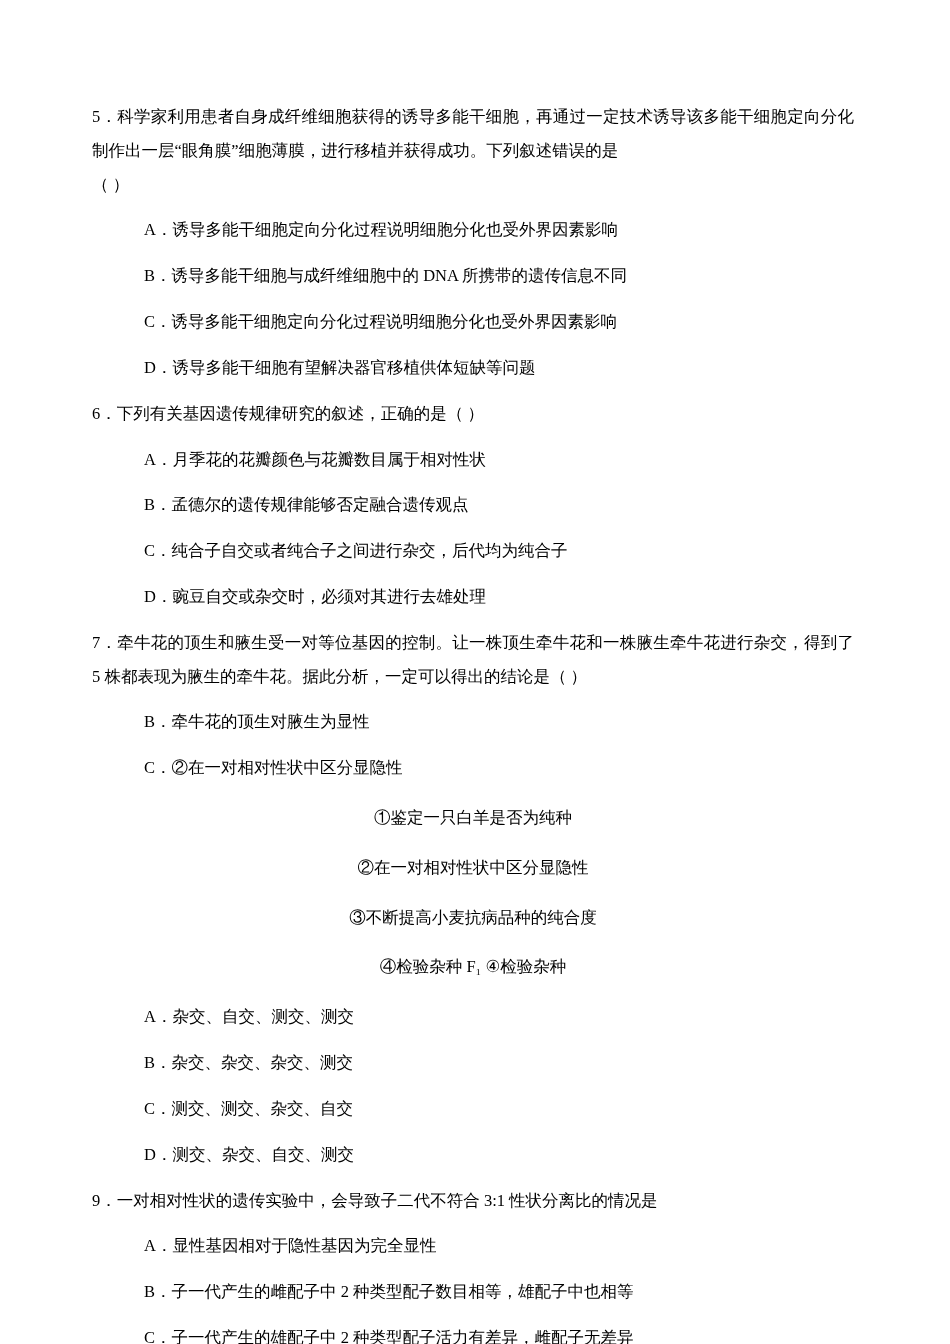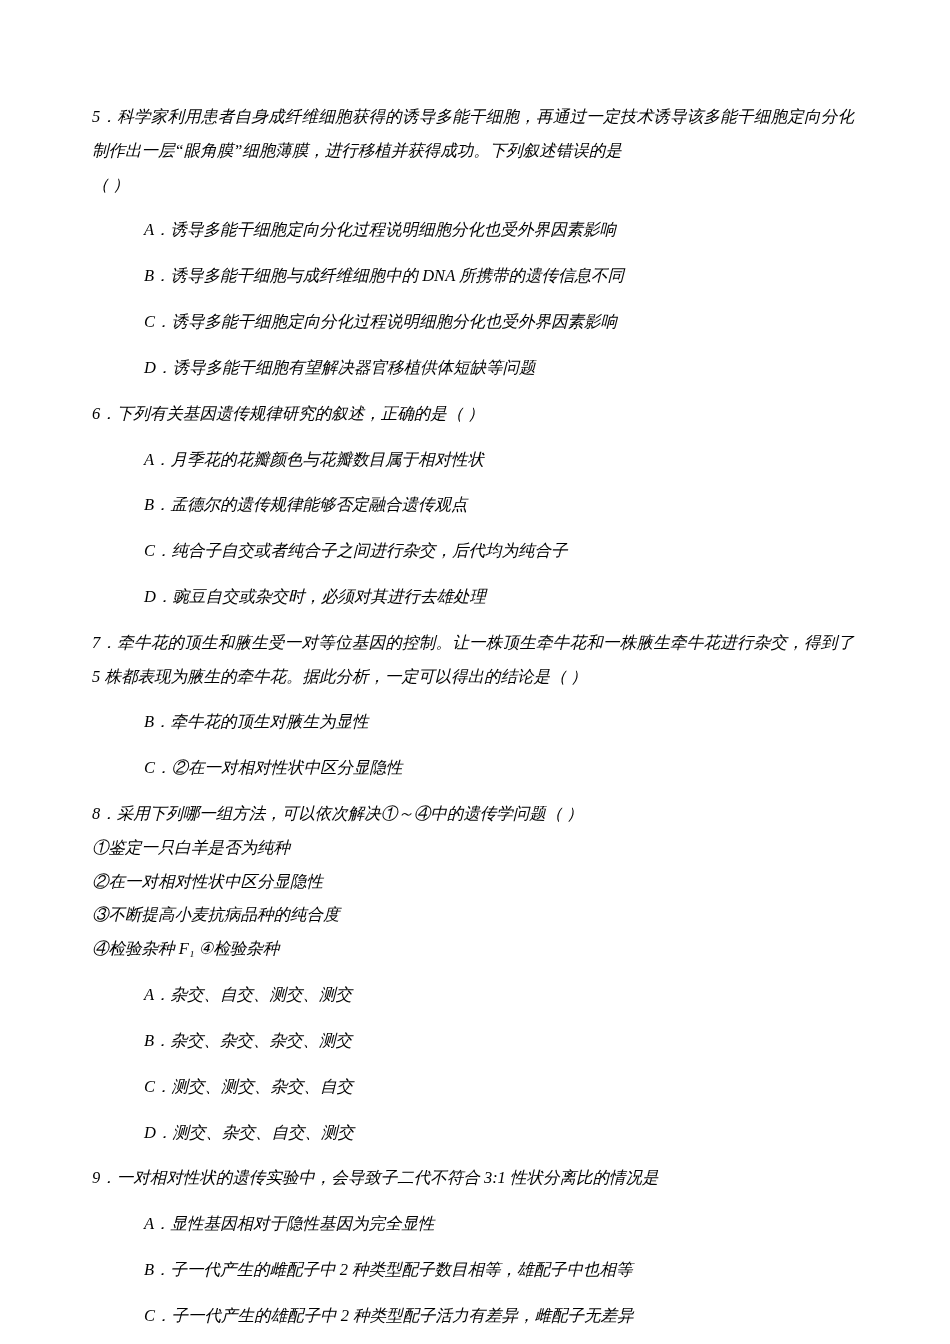--- a/index.html
+++ b/index.html
@@ -13,43 +13,43 @@
     font-family: "Liberation Serif", "DejaVu Serif", serif;
     color: #000000;
   }
   .page {
     position: relative;
     width: 950px;
     height: 1344px;
     box-sizing: border-box;
     padding: 100px 96px 40px 92px;
     background: #ffffff;
-    font-style: italic;
   }
   .question {
     margin-bottom: 7px;
   }
   .q-stem {
     font-size: 16.5px;
     line-height: 2.05;
     text-align: justify;
     text-justify: inter-ideograph;
     margin: 0;
   }
   .opt {
     font-size: 16.5px;
     line-height: 2.05;
     margin: 12px;
     padding-left: 40px;
   }
   .sub {
     font-size: 16.5px;
     line-height: 2.05;
-    margin: 0;
+    margin: 16px;
     padding-left: 0px;
+    text-align: center;
   }
   .q5-tail {
     padding-left: 0px;
   }
 </style>
 </head>
 <body>
 
 <div class="page">
 
@@ -70,21 +70,20 @@
     <p class="opt">D．豌豆自交或杂交时，必须对其进行去雄处理</p>
   </div>
 
   <div class="question">
     <p class="q-stem"><span>7．</span><span>牵牛花的顶生和腋生受一对等位基因的控制。让一株顶生牵牛花和一株腋生牵牛花进行杂交，得到了 5 株都表现为腋生的牵牛花。据此分析，一定可以得出的结论是（    ）</span></p>
     <p class="opt">B．牵牛花的顶生对腋生为显性</p>
     <p class="opt">C．②在一对相对性状中区分显隐性</p>
   </div>
 
   <div class="question">
-    <p class="q-stem"><span>8．</span><span>采用下列哪一组方法，可以依次解决①～④中的遗传学问题（        ）</span></p>
     <p class="sub">①鉴定一只白羊是否为纯种</p>
     <p class="sub">②在一对相对性状中区分显隐性</p>
     <p class="sub">③不断提高小麦抗病品种的纯合度</p>
     <p class="sub">④检验杂种 F₁ ④检验杂种</p>
     <p class="opt">A．杂交、自交、测交、测交</p>
     <p class="opt">B．杂交、杂交、杂交、测交</p>
     <p class="opt">C．测交、测交、杂交、自交</p>
     <p class="opt">D．测交、杂交、自交、测交</p>
   </div>
 

